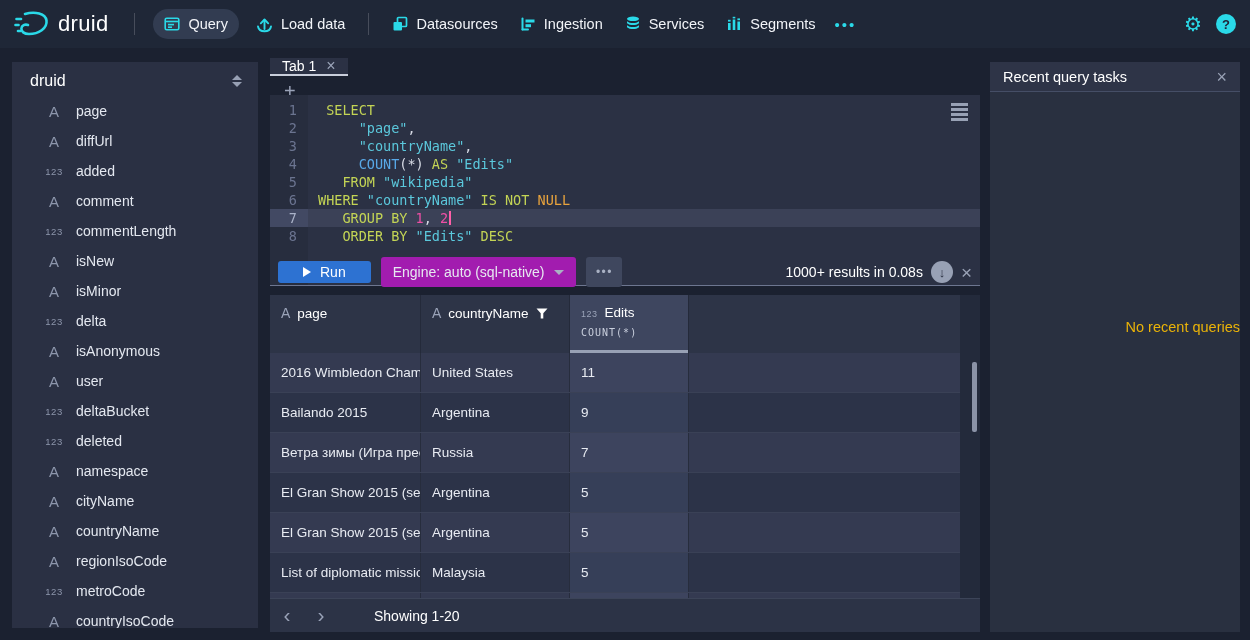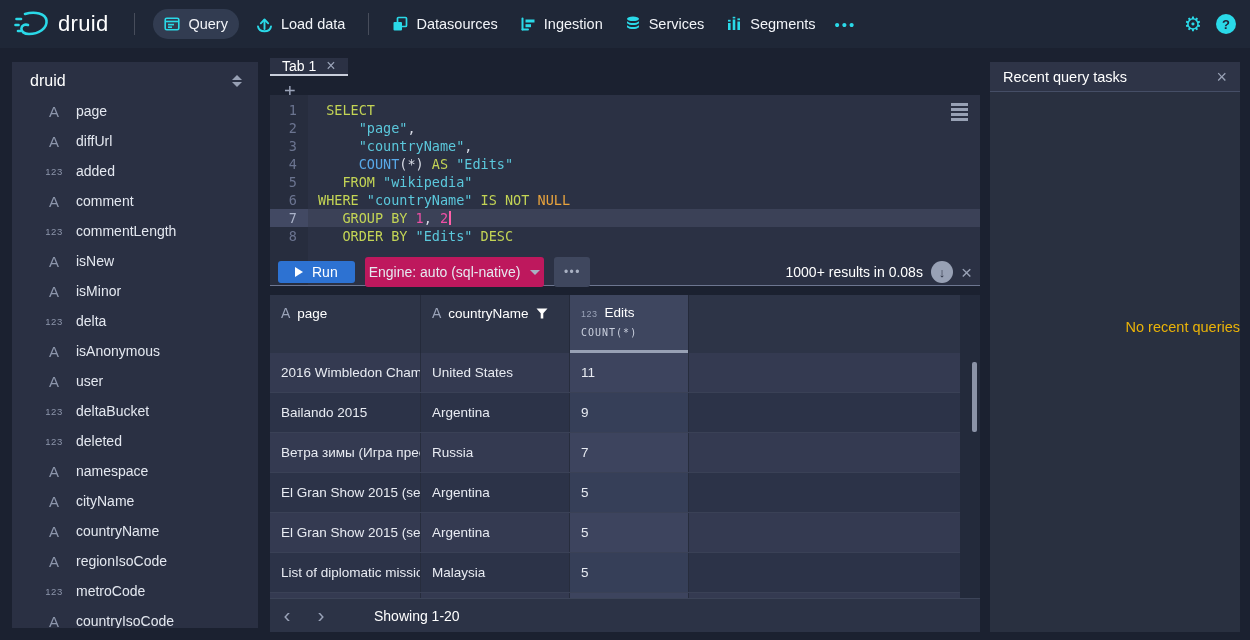--- a/index.html
+++ b/index.html
@@ -61,24 +61,24 @@
   .code-text { position:absolute; left:48px; top:0; }
   .tok-kw { color:#c3d455; } .tok-str { color:#5bc8dc; } .tok-fn { color:#59a9e8; }
   .tok-num { color:#ee4fa5; } .tok-null { color:#e8a33d; } .tok-pln { color:#d8dce6; }
   .caret { display:inline-block; width:2px; height:14px; background:#ff5fa8; vertical-align:-2px; margin-left:1px; }
   .hamburger { position:absolute; top:8px; right:12px; display:flex; flex-direction:column; gap:2.5px; cursor:pointer; }
   .hamburger i { display:block; width:17px; height:2.5px; background:#98a1b5; }
   
   .runbar { position:absolute; top:191px; left:0; width:710px; height:46px;
     display:flex; align-items:center; gap:10px; padding:0 8px; }
   .run-btn { height:22px; background:#2d72d2; border-radius:3px; display:flex; align-items:center;
-    gap:9px; padding:0 17px; color:#fff; font-size:14px; cursor:pointer; }
+    gap:9px; padding:0 25px; color:#fff; font-size:14px; cursor:pointer; }
   .play { width:0; height:0; border-top:5px solid transparent; border-bottom:5px solid transparent; border-left:8px solid #fff; }
-  .engine-btn { height:30px; background:#be185d; border-radius:3px; display:flex; align-items:center;
-    gap:10px; padding:0 4px; color:#e6e9f0; font-size:14px; cursor:pointer; }
+  .engine-btn { height:30px; background:#a21caf; border-radius:3px; display:flex; align-items:center;
+    gap:10px; padding:0 12px; color:#e6e9f0; font-size:14px; cursor:pointer; }
   .caret-down { width:0; height:0; border-left:5px solid transparent; border-right:5px solid transparent; border-top:5px solid #a9b1c3; }
   .more-btn { height:30px; width:36px; background:#3f475e; border-radius:3px; display:flex;
     align-items:center; justify-content:center; color:#a9b1c3; font-size:12px; letter-spacing:1.5px; cursor:pointer; }
   .run-right { margin-left:auto; display:flex; align-items:center; gap:8px; }
   .results-info { font-size:14px; color:#fff; }
   .dl-btn { width:22px; height:22px; border-radius:50%; background:#98a1b5; color:#262c3e;
     display:flex; align-items:center; justify-content:center; font-size:13px; font-weight:bold; cursor:pointer; }
   .x-btn { color:#98a1b5; font-size:19px; line-height:1; cursor:pointer; }
   
   .results { position:absolute; top:237px; left:0; width:710px; height:303px; background:#232a3b; overflow:hidden; }

